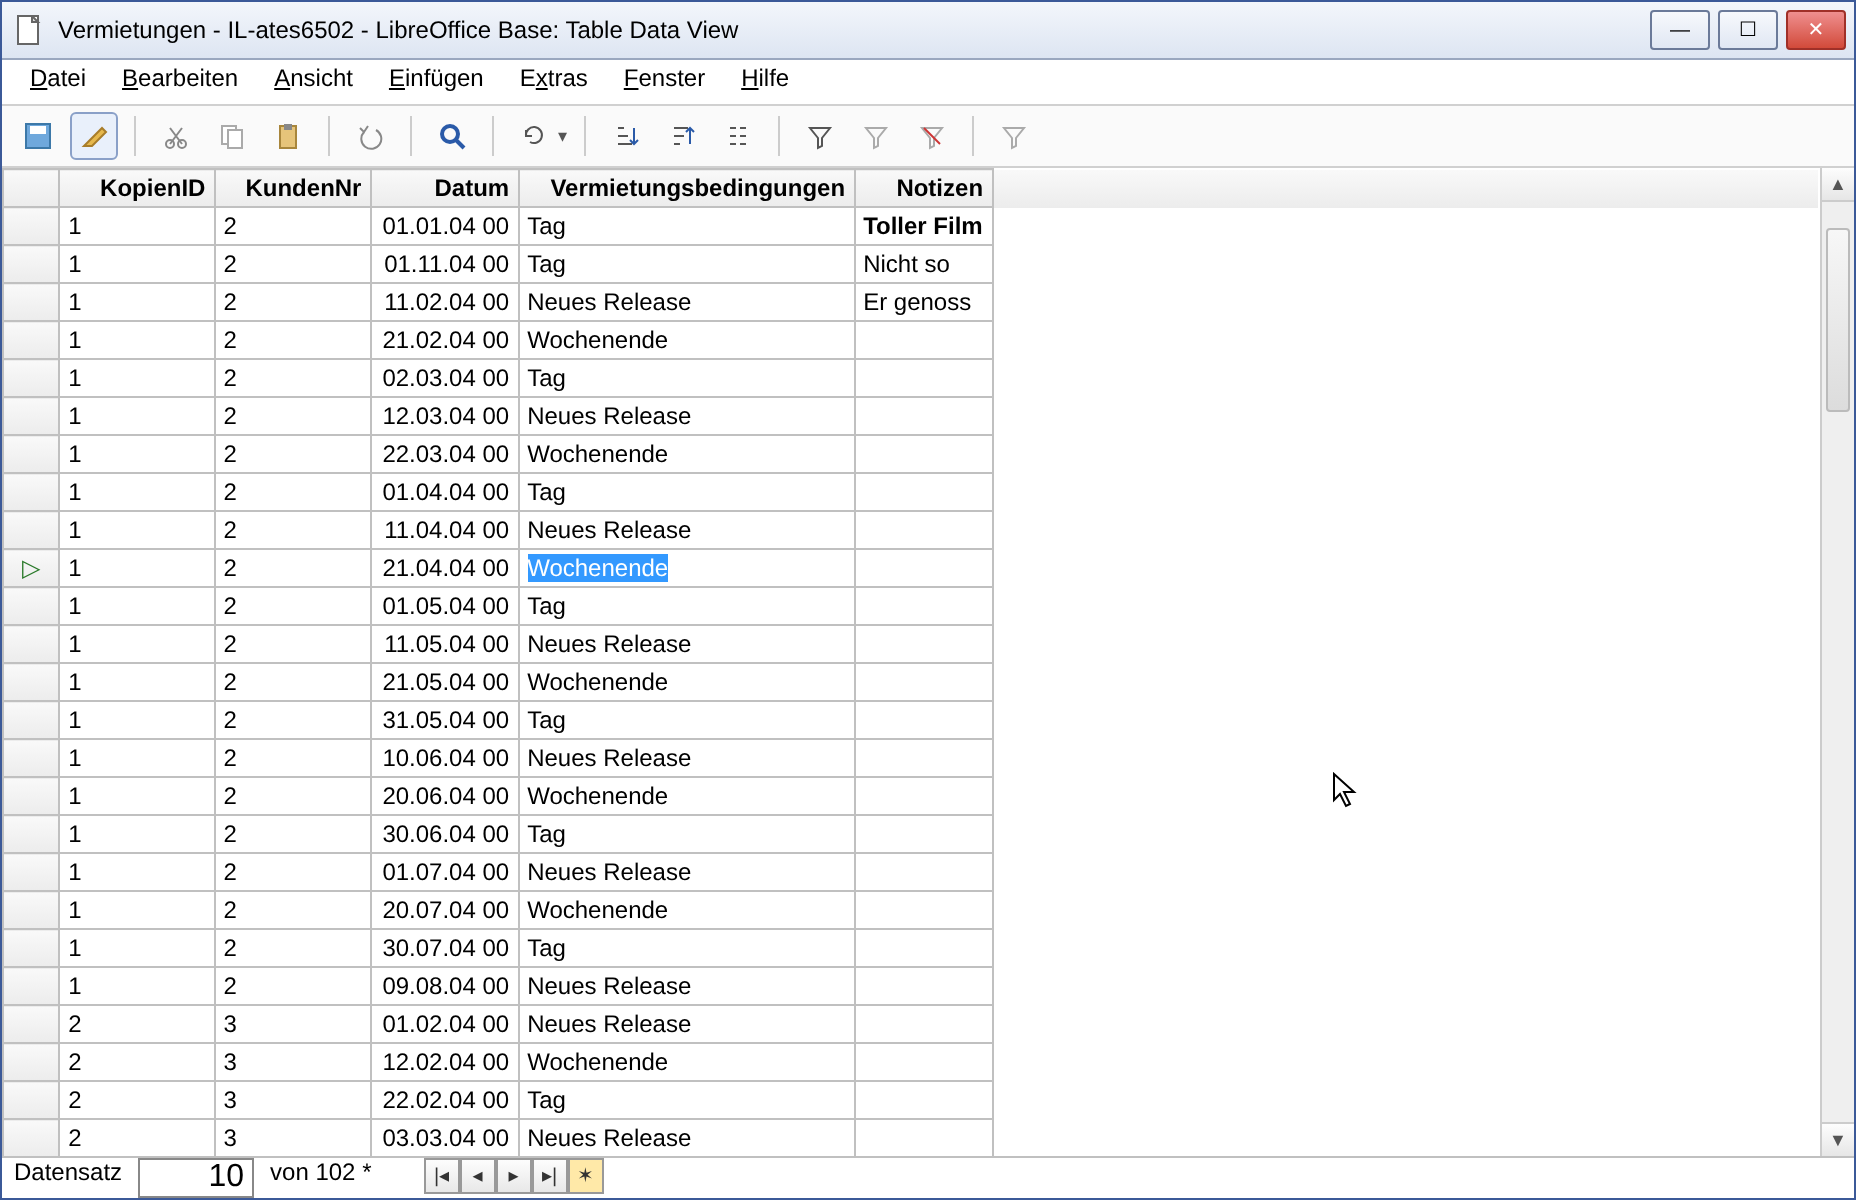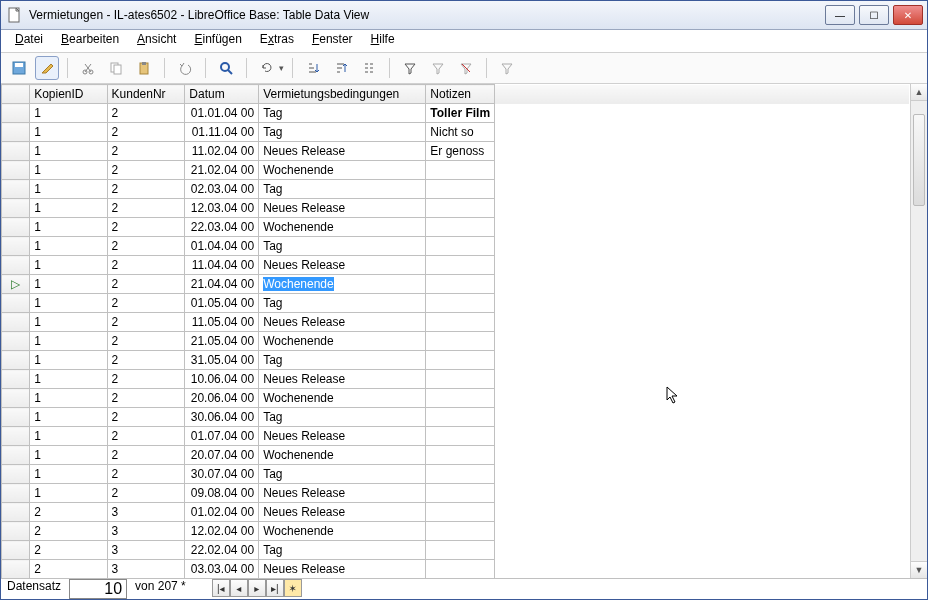--- a/index.html
+++ b/index.html
@@ -101,22 +101,22 @@
     border: 1px solid #c0c0c0;
     padding: 1px 4px;
     height: 16px;
     line-height: 15px;
     white-space: nowrap;
     overflow: hidden;
     background:#fff;
   }
   table.grid th {
     background: linear-gradient(#f9f9f9,#ececec);
-    font-weight: normal;
-    text-align: left;
+    font-weight: bold;
+    text-align: right;
   }
   .row-handle {
     width: 20px;
     background: linear-gradient(#f9f9f9,#ececec) !important;
     text-align:center;
     color:#2a7a2a;
   }
   .col-KopienID { width: 70px; text-align:left;}
   .col-KundenNr { width: 70px; text-align:left;}
   .col-Datum { width: 65px; text-align:right;}
@@ -546,21 +546,21 @@
     <div class="vscroll">
       <div class="btn">▲</div>
       <div class="thumb"></div>
       <div class="btn bottom">▼</div>
     </div>
   </div>
 
   <div class="navbar">
     <span class="lbl">Datensatz</span>
     <input class="recno" value="10" style="">
-    <span class="lbl">von 207 *</span>
+    <span class="lbl">von 102 *</span>
     <div class="nav-btns">
       <div class="nav-btn">|◂</div>
       <div class="nav-btn">◂</div>
       <div class="nav-btn">▸</div>
       <div class="nav-btn">▸|</div>
       <div class="nav-btn new">✶</div>
     </div>
   </div>
 
 </div>

